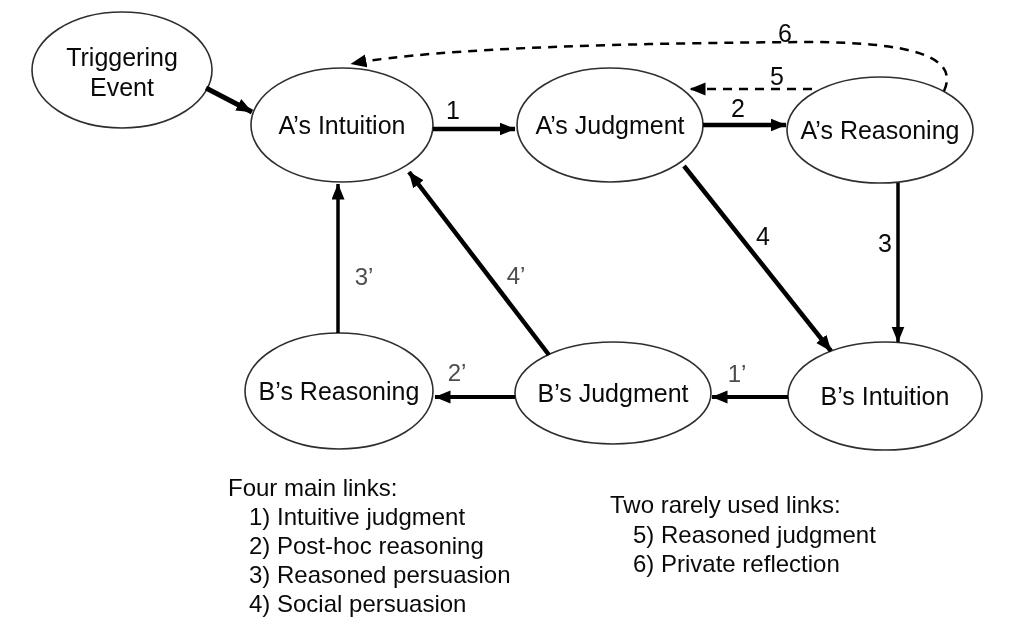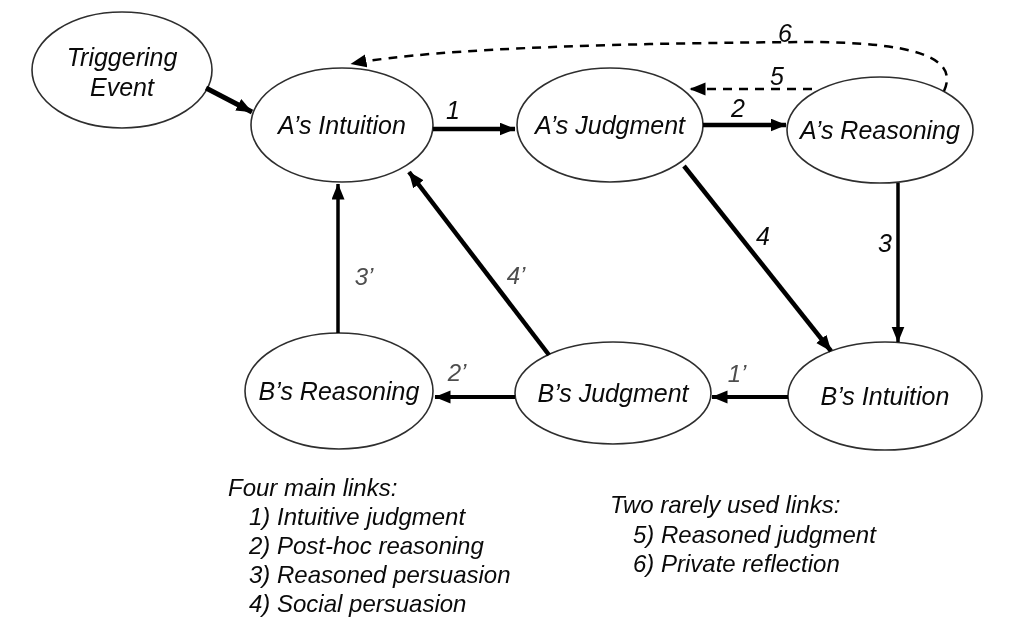--- a/index.html
+++ b/index.html
@@ -8,21 +8,20 @@
     background: #ffffff;
     width: 1024px;
     height: 639px;
     overflow: hidden;
   }
   .stage {
     position: relative;
     width: 1024px;
     height: 456px;
     background: #ffffff;
-    font-style: italic;
   }
   svg text {
     font-family: "Liberation Sans", sans-serif;
   }
   .node-ellipse {
     fill: #ffffff;
     stroke: #2e2e2e;
     stroke-width: 1.6;
   }
   .node-label {

